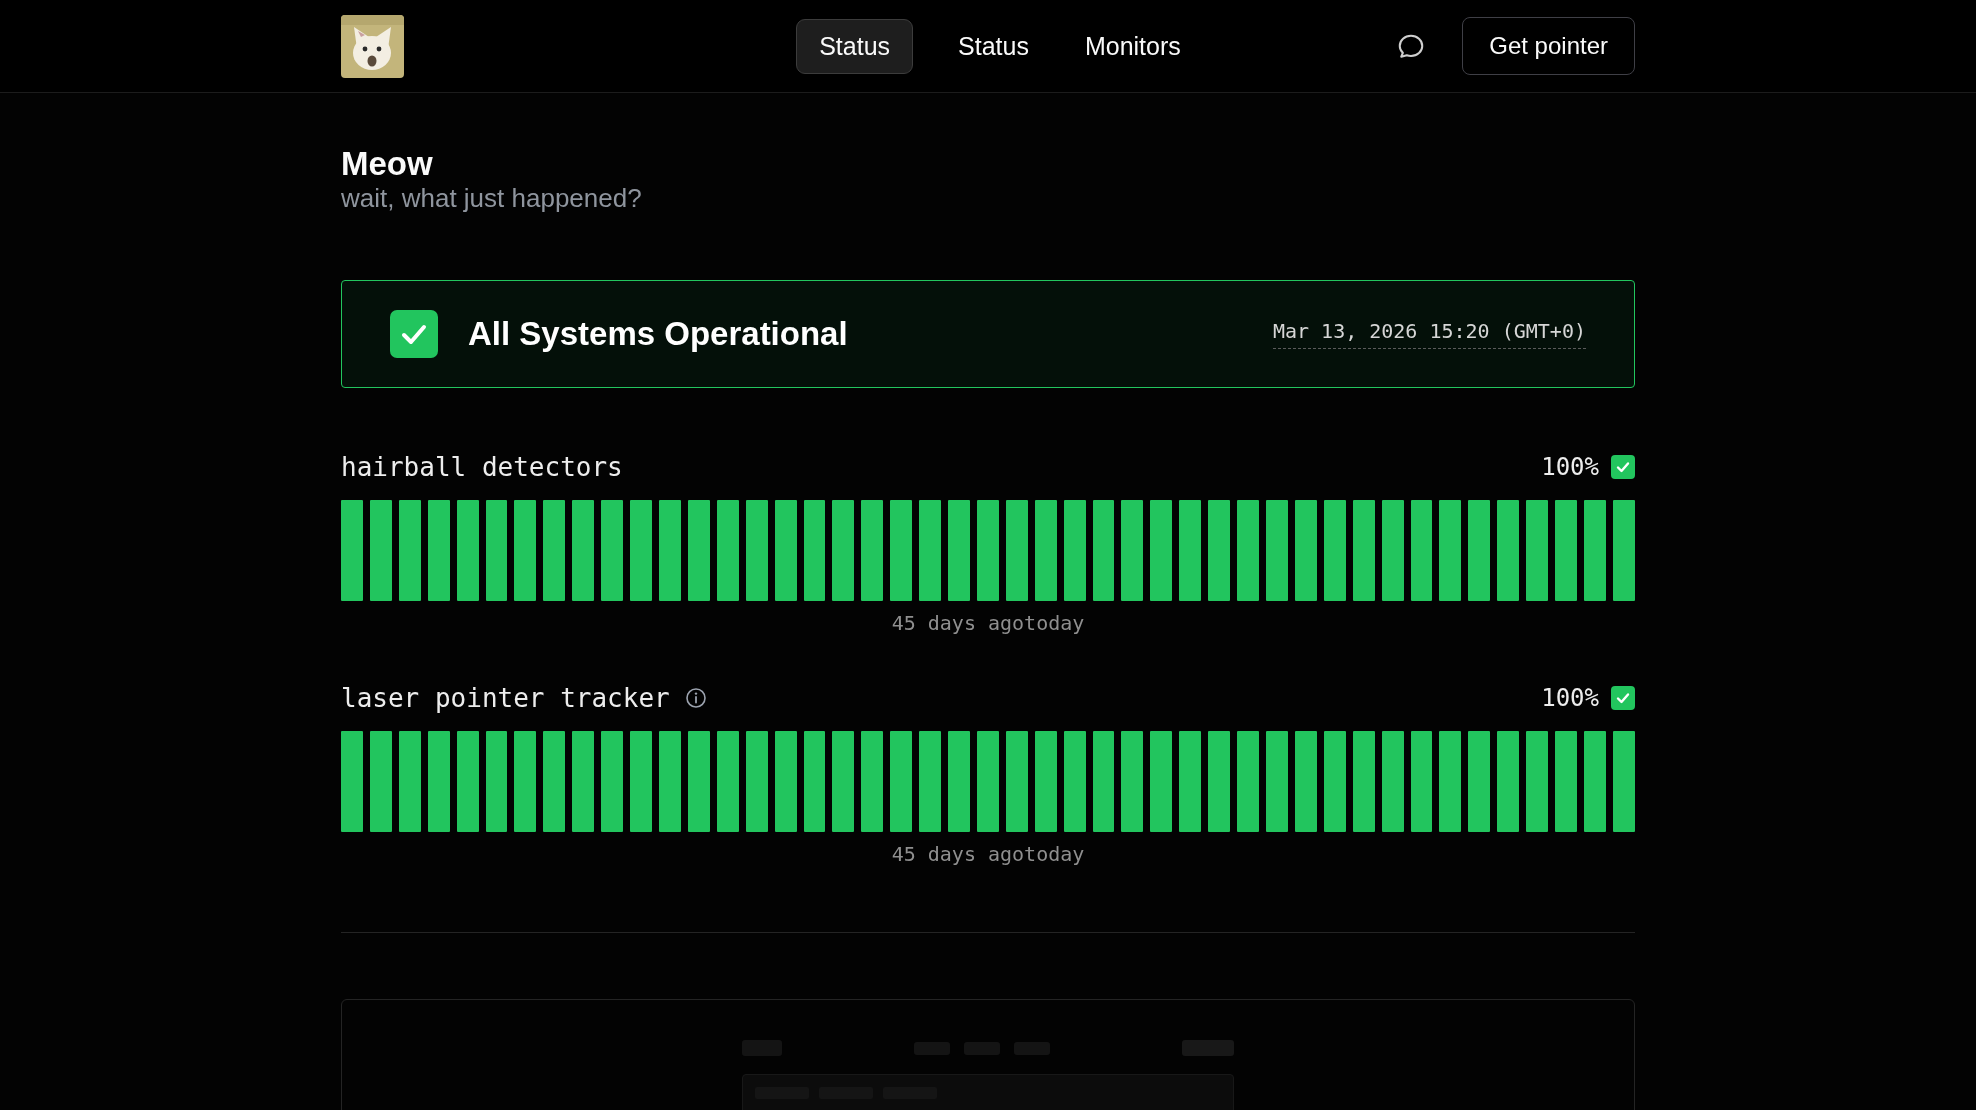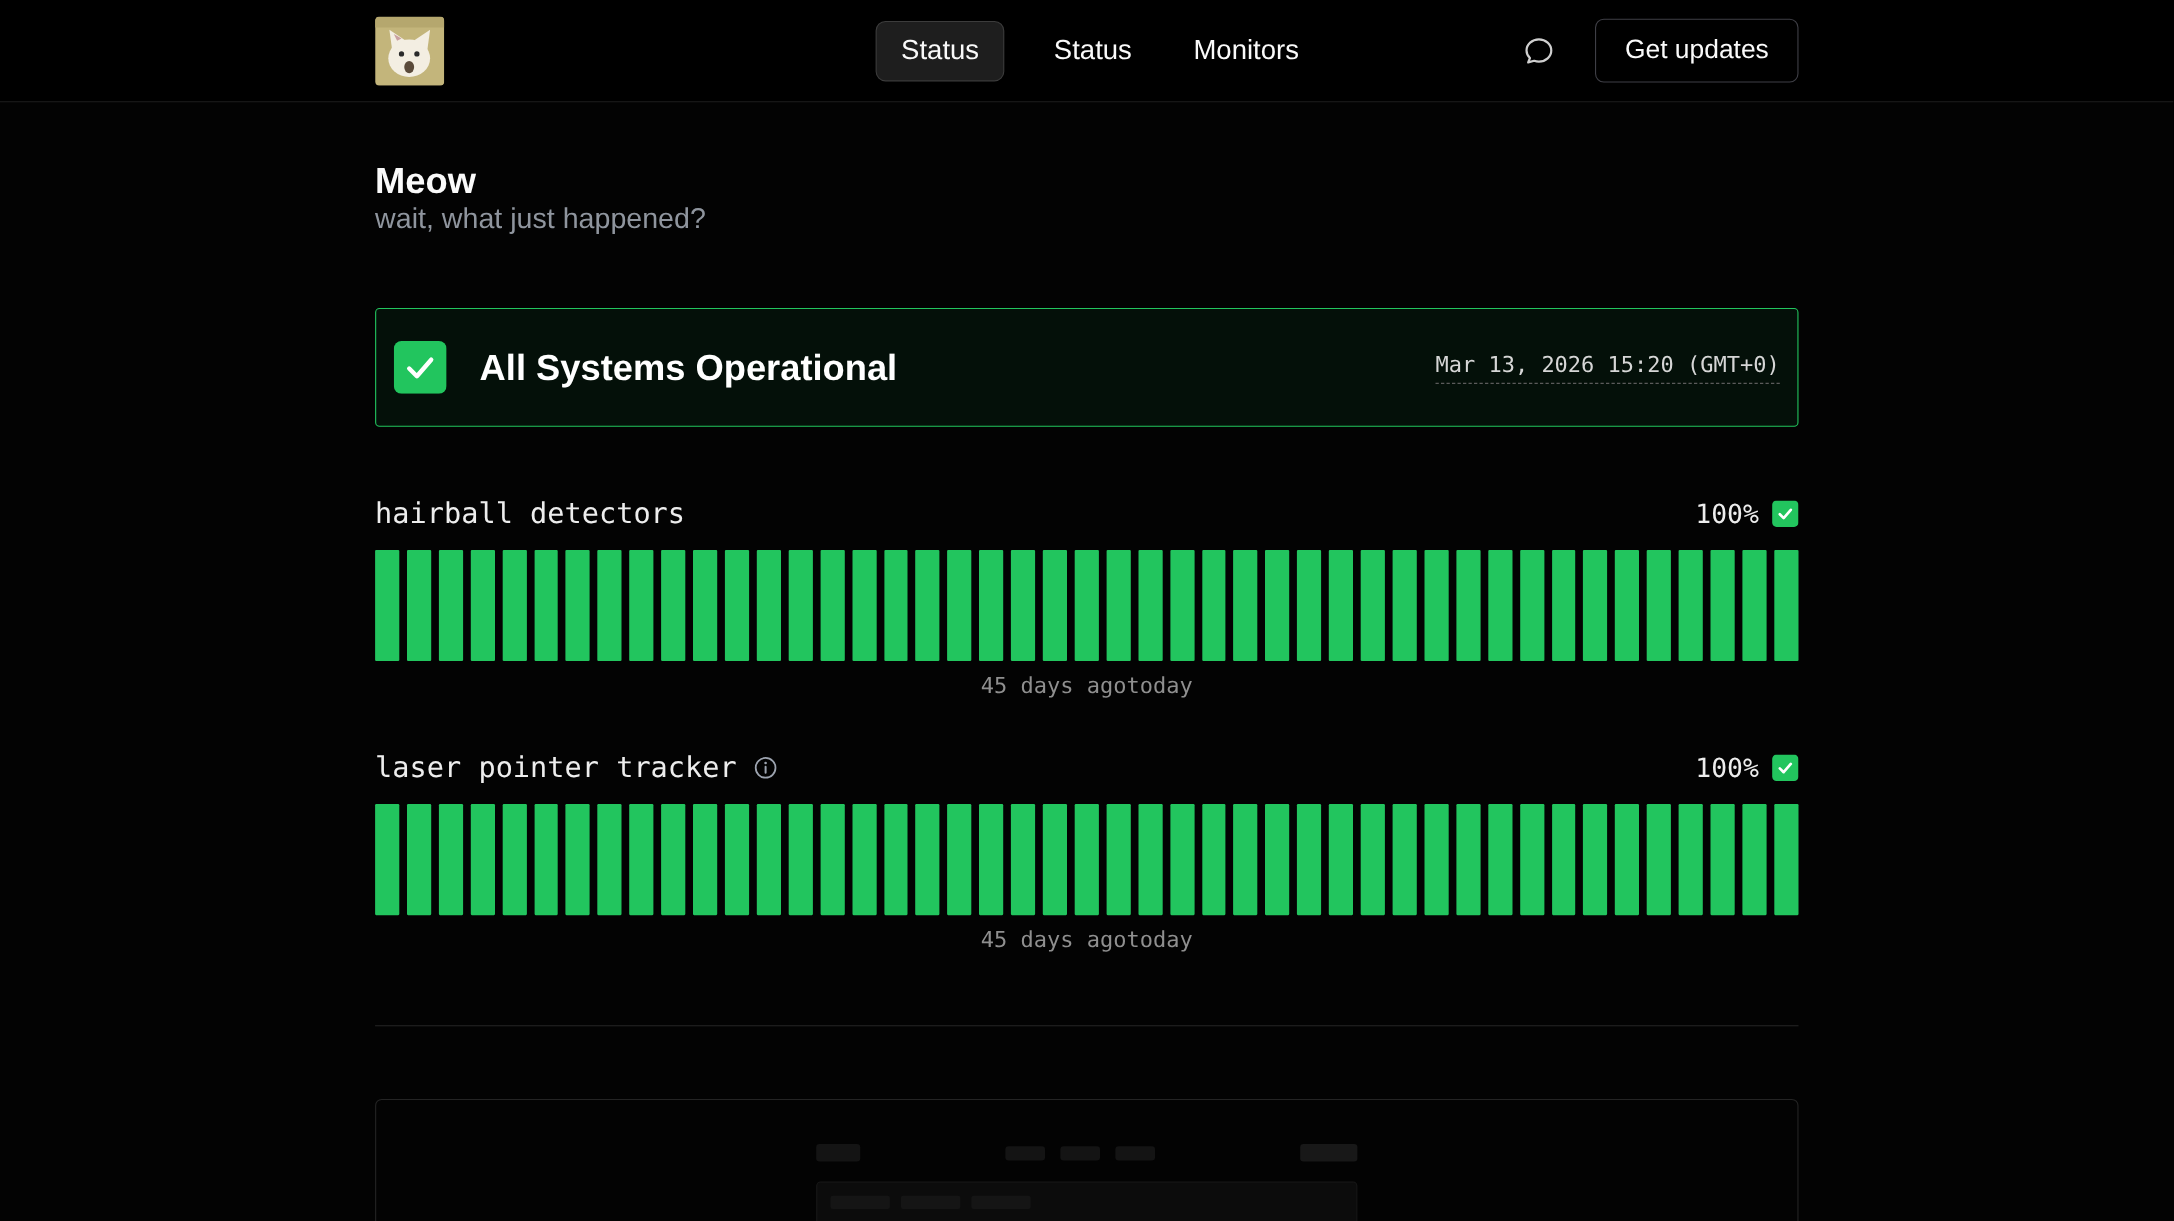--- a/index.html
+++ b/index.html
@@ -45,21 +45,21 @@
   
   main{padding-top:52px;}
   h1[data-name="page-title"]{font-size:33px;font-weight:700;color:#fafafa;}
   .subtitle{font-size:26px;color:#8f959e;}
 
   .banner{
     margin-top:66px;height:108px;
     border:1px solid var(--green);border-radius:4px;
     background:rgba(34,197,94,0.07);
     display:flex;align-items:center;justify-content:space-between;
-    padding:0 16px;
+    padding:0 48px;
   }
   .banner-left{display:flex;align-items:center;gap:30px;}
   .banner-title{font-size:33px;font-weight:700;color:#fff;}
   .timestamp{
     font-family:var(--mono);font-size:20px;color:#d6d6d6;
     border-bottom:1px dashed #5b5b5b;padding-bottom:5px;cursor:help;
   }
 
   .monitor{margin-top:64px;}
   .monitor + .monitor{margin-top:48px;}
@@ -119,21 +119,21 @@
       <a class="tab active" data-name="tab-status">Status</a>
       <a class="tab" data-name="tab-events">Status</a>
       <a class="tab" data-name="tab-monitors">Monitors</a>
     </nav>
     <div class="nav-right">
       <button class="chat-btn" data-name="chat-button">
         <svg width="30" height="30" viewBox="0 0 24 24" fill="none" stroke="#cfcfcf" stroke-width="1.6" stroke-linejoin="round" data-name="chat-bubble-icon">
           <path d="M21 11.9c0 4.5-4 8.1-9 8.1-1.2 0-2.3-.2-3.4-.6L4.2 20.6l1.3-3.2C4 16 3 14 3 11.9 3 7.4 7 3.8 12 3.8s9 3.6 9 8.1Z"></path>
         </svg>
       </button>
-      <button class="updates-btn" data-name="get-updates-button">Get updates</button>
+      <button class="updates-btn" data-name="get-updates-button">Get pointer</button>
     </div>
   </div>
 </header>
 
 <main class="container">
   <h1 data-name="page-title">Meow</h1>
   <p class="subtitle" data-name="page-subtitle">wait, what just happened?</p>
 
   <section class="banner" data-name="status-banner">
     <div class="banner-left">

